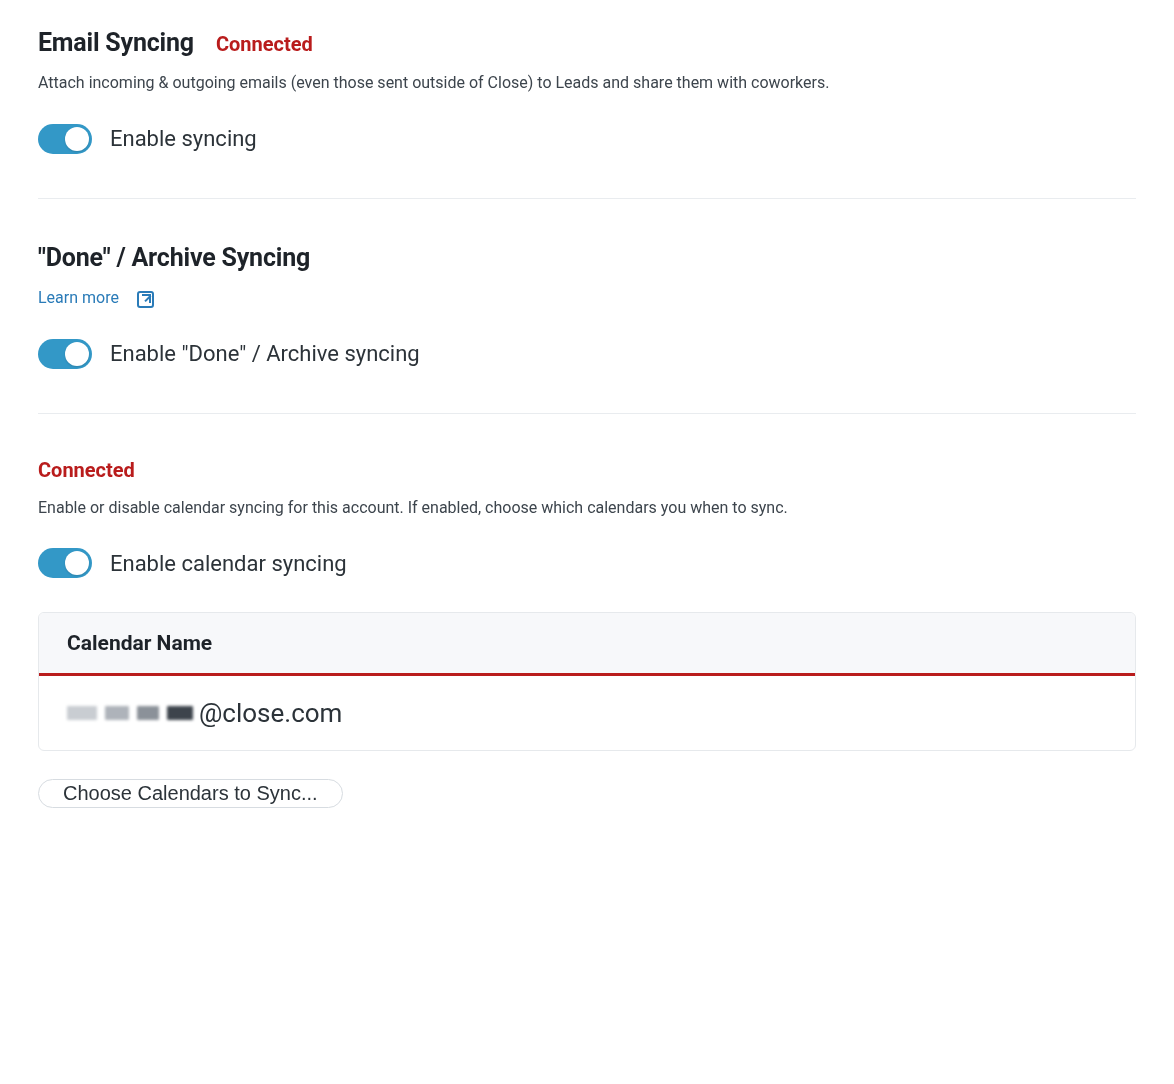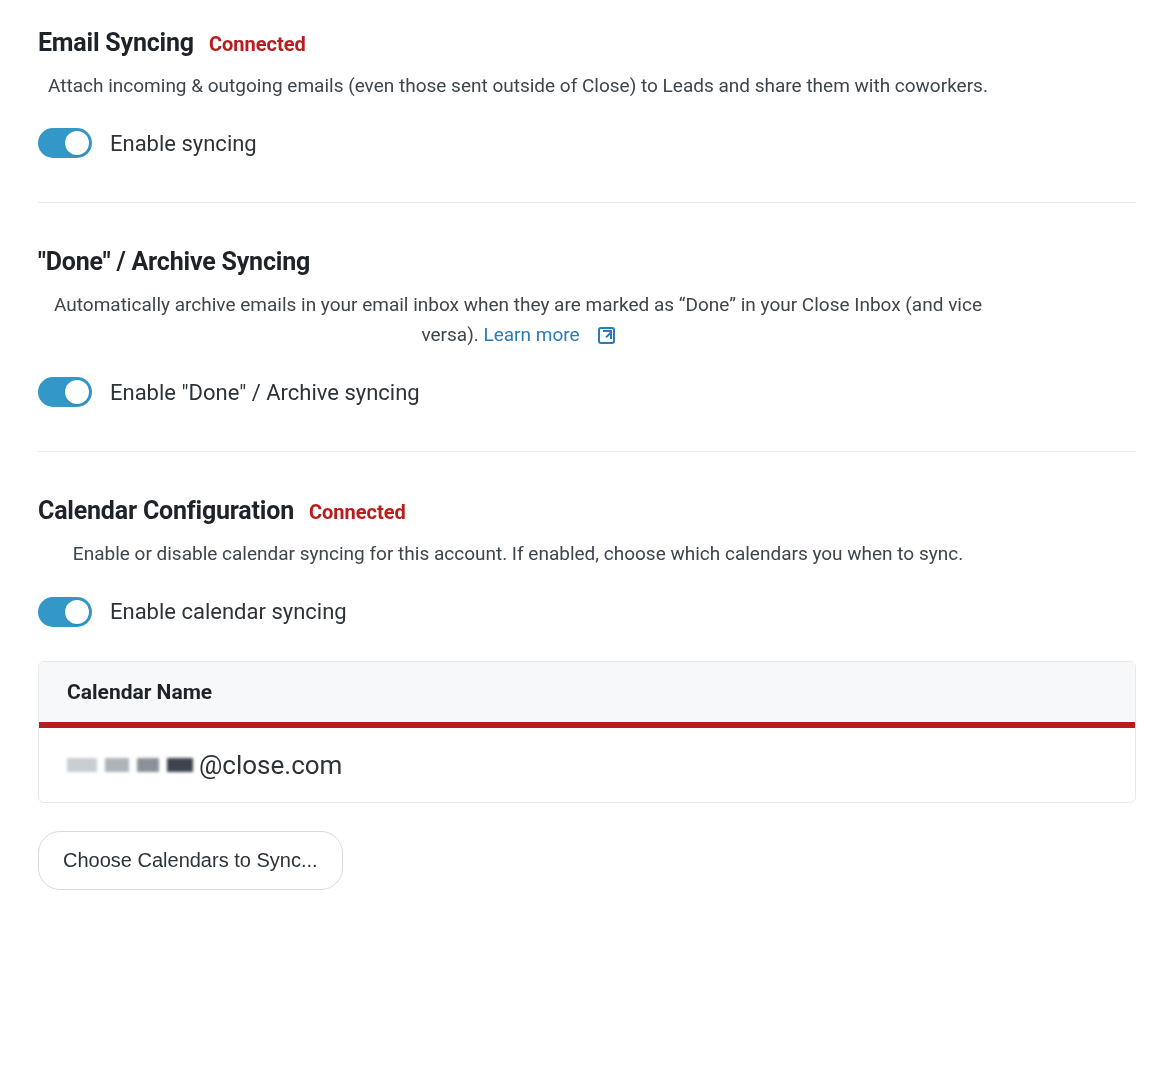--- a/index.html
+++ b/index.html
@@ -13,41 +13,40 @@
   .section {
     padding-bottom: 44px;
   }
   .section + .section {
     border-top: 1px solid #e9ecef;
     padding-top: 44px;
   }
   .section-head {
     display: flex;
     align-items: baseline;
-    gap: 15px;
+    gap: 22px;
     margin-bottom: 14px;
   }
   .section-title {
     font-size: 25px;
     font-weight: 700;
     color: #1e2329;
     letter-spacing: -0.2px;
   }
   .status-badge {
     font-size: 20px;
     font-weight: 700;
     color: #b91c1c;
   }
   .section-desc {
-    font-size: 19px;
+    font-size: 16px;
     line-height: 1.55;
     color: #3d454d;
     max-width: 960px;
     margin-bottom: 28px;
-    text-align: center;
   }
   .learn-more {
     color: #2a7bb8;
     text-decoration: none;
     display: inline-flex;
     align-items: center;
     gap: 18px;
   }
   .ext-icon {
     width: 17px;
@@ -105,21 +104,21 @@
   }
   .cal-table {
     border: 1px solid #e6e9ec;
     border-radius: 6px;
     overflow: hidden;
     margin-top: 34px;
     margin-bottom: 28px;
   }
   .cal-header {
     background: #f7f8fa;
-    border-bottom: 6px solid #b91c1c;
+    border-bottom: 3px solid #b91c1c;
     padding: 18px 28px;
     font-size: 21px;
     font-weight: 700;
     color: #1e2329;
   }
   .cal-row {
     padding: 22px 28px;
     display: flex;
     align-items: center;
     font-size: 26px;
@@ -139,21 +138,21 @@
     border-radius: 1px;
   }
   .redact span:nth-child(1){ width:30px; background:#c9cdd2; }
   .redact span:nth-child(2){ width:24px; background:#aeb3ba; }
   .redact span:nth-child(3){ width:22px; background:#8b9199; }
   .redact span:nth-child(4){ width:26px; background:#3d444c; }
   .choose-btn {
     border: 1px solid #d7dce1;
     background: #fff;
     border-radius: 22px;
-    padding: 17px 24px;
+    padding: 2px 24px;
     font-size: 20px;
     color: #2c3339;
     cursor: pointer;
   }
 </style>
 </head>
 <body>
 
 <div class="section">
   <div class="section-head">
@@ -167,37 +166,35 @@
       </div>
     <span class="toggle-label">Enable syncing</span>
   </div>
 </div>
 
 <div class="section">
   <div class="section-head">
     <h2 class="section-title">"Done" / Archive Syncing</h2>
   </div>
   <p class="section-desc">
-    <span>Automatically archive emails in your email inbox when they are marked as “Done” in your Close Inbox (and vice versa). </span>
     <a href="#" class="learn-more">
       <span>Learn more</span>
       <span class="ext-icon"></span>
     </a>
   </p>
   <div class="toggle-row">
     <div class="toggle">
         <div class="knob"></div>
       </div>
     <span class="toggle-label">Enable "Done" / Archive syncing</span>
   </div>
 </div>
 
 <div class="section" style="padding-bottom:10px;">
   <div class="section-head">
-    <h2 class="section-title">Calendar Configuration</h2>
     <span class="status-badge">Connected</span>
   </div>
   <p class="section-desc">Enable or disable calendar syncing for this account. If enabled, choose which calendars you when to sync.</p>
   <div class="toggle-row">
     <div class="toggle">
         <div class="knob"></div>
       </div>
     <span class="toggle-label">Enable calendar syncing</span>
   </div>
 

